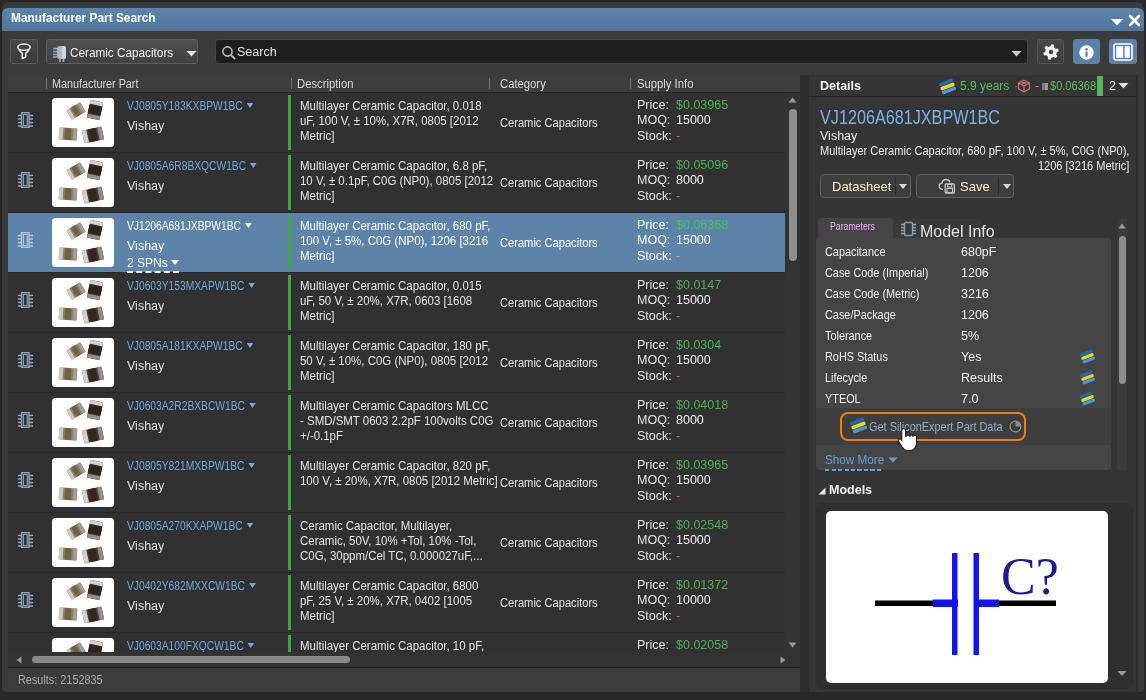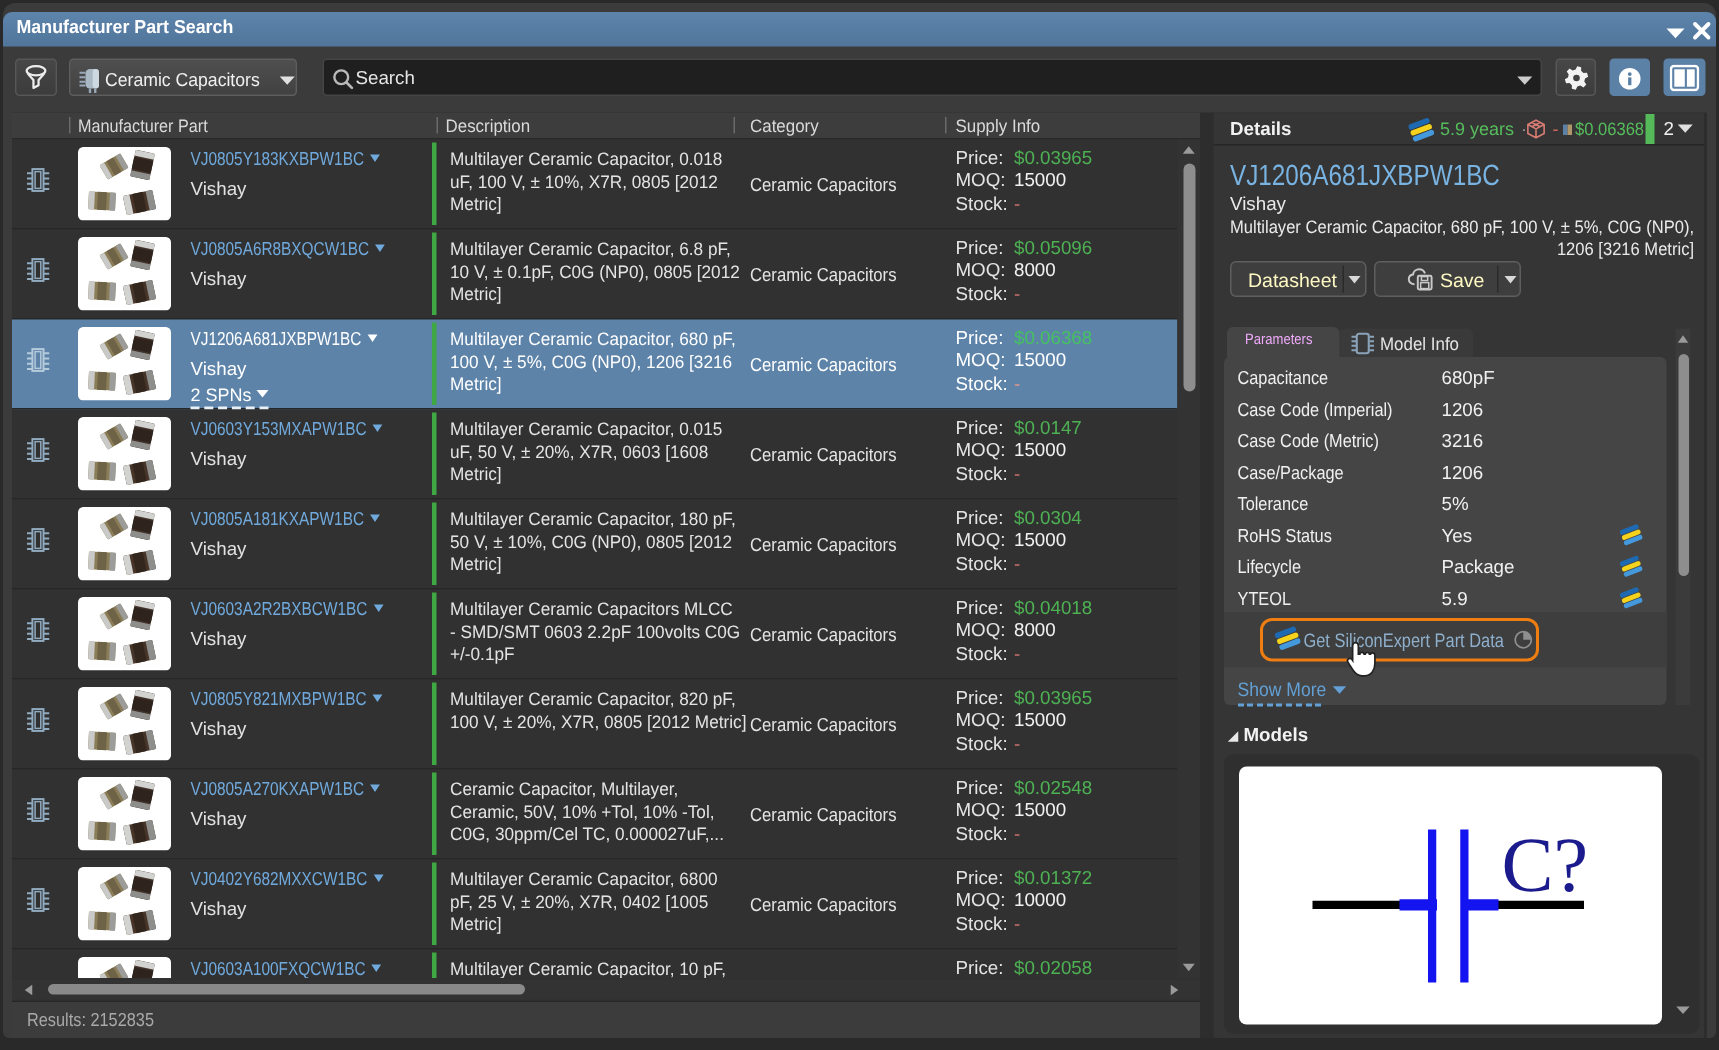--- a/index.html
+++ b/index.html
@@ -66,21 +66,21 @@
   #ddesc { position:absolute; left:11px; top:69px; font-size:12px; line-height:15px; color:#eaeaea;
     white-space:nowrap; transform:scaleX(.92); transform-origin:0 0; }
   .btn { position:absolute; top:99px; height:24px; background:#3e3e3e; border:1px solid #5e5e5e;
     border-radius:4px; color:#fef9c3; font-size:13px; }
   .btn .div { position:absolute; top:2px; width:1px; height:18px; background:#2a2a2a; }
   .btn .arr { position:absolute; top:9px; width:0; height:0; border-left:4.5px solid transparent;
     border-right:4.5px solid transparent; border-top:5px solid #d8d8d8; }
   #tabparams { position:absolute; left:9px; top:143px; width:75px; height:21px; background:#454545;
     border-radius:4px 4px 0 0; font-size:10px; color:#f0abfc; z-index:2; }
   #tabmodel  { position:absolute; left:84px; top:144px; width:89px; height:20px; background:#3a3a3a;
-    border-radius:4px 4px 0 0; font-size:12px; color:#e4e4e4; }
+    border-radius:4px 4px 0 0; font-size:17px; color:#e4e4e4; }
   #params { position:absolute; left:7px; top:163px; width:295px; height:232px; background:#454545; border-radius:4px; }
   .prow { position:absolute; left:9px; font-size:12.5px; color:#f0f0f0;
     transform:scaleX(.87); transform-origin:0 50%; white-space:nowrap; }
   .pval { position:absolute; left:145px; font-size:12.5px; color:#f0f0f0; }
   #sebtn { position:absolute; left:8px; top:174px; width:186px; height:29px; border:2.5px solid #ee7d12;
     border-radius:8px;margin-left:16px; }
   #showmore { position:absolute; left:9px; top:214px; font-size:13px; color:#62a0d5;
     transform:scaleX(.9); transform-origin:0 0; display:inline-block; white-space:nowrap; }
   #showmoreu { position:absolute; left:9px; top:231px; width:57px; height:1.6px;
     background:repeating-linear-gradient(90deg,#62a0d5 0 4px,transparent 4px 6.5px); }
@@ -648,30 +648,30 @@
           <span class="prow" style="top:112px">RoHS Status</span>
           <span class="pval" style="top:112px">Yes</span>
           <svg class="abs" style="left:264px;top:111px" width="15" height="15" viewBox="0 0 16 16">
             <g transform="rotate(-21 8 8)">
               <rect x="1" y="2.3" width="14" height="3.4" rx="1.6" fill="#1e6ab2"></rect>
               <rect x="1" y="6.3" width="14" height="3.4" rx="1.6" fill="#f5d21c"></rect>
               <rect x="1" y="10.3" width="14" height="3.4" rx="1.6" fill="#4498dc"></rect>
             </g>
           </svg>
           <span class="prow" style="top:133px">Lifecycle</span>
-          <span class="pval" style="top:133px">Package</span>
+          <span class="pval" style="top:133px">Results</span>
           <svg class="abs" style="left:264px;top:132px" width="15" height="15" viewBox="0 0 16 16">
             <g transform="rotate(-21 8 8)">
               <rect x="1" y="2.3" width="14" height="3.4" rx="1.6" fill="#1e6ab2"></rect>
               <rect x="1" y="6.3" width="14" height="3.4" rx="1.6" fill="#f5d21c"></rect>
               <rect x="1" y="10.3" width="14" height="3.4" rx="1.6" fill="#4498dc"></rect>
             </g>
           </svg>
           <span class="prow" style="top:154px">YTEOL</span>
-          <span class="pval" style="top:154px">5.9</span>
+          <span class="pval" style="top:154px">7.0</span>
           <svg class="abs" style="left:264px;top:153px" width="15" height="15" viewBox="0 0 16 16">
             <g transform="rotate(-21 8 8)">
               <rect x="1" y="2.3" width="14" height="3.4" rx="1.6" fill="#1e6ab2"></rect>
               <rect x="1" y="6.3" width="14" height="3.4" rx="1.6" fill="#f5d21c"></rect>
               <rect x="1" y="10.3" width="14" height="3.4" rx="1.6" fill="#4498dc"></rect>
             </g>
           </svg>
           <div class="abs" style="left:0;top:170px;width:295px;height:37px;background:#3e3e3e;"></div>
           <div id="sebtn">
             <svg class="abs" style="left:8px;top:3px" width="17" height="17" viewBox="0 0 16 16">

